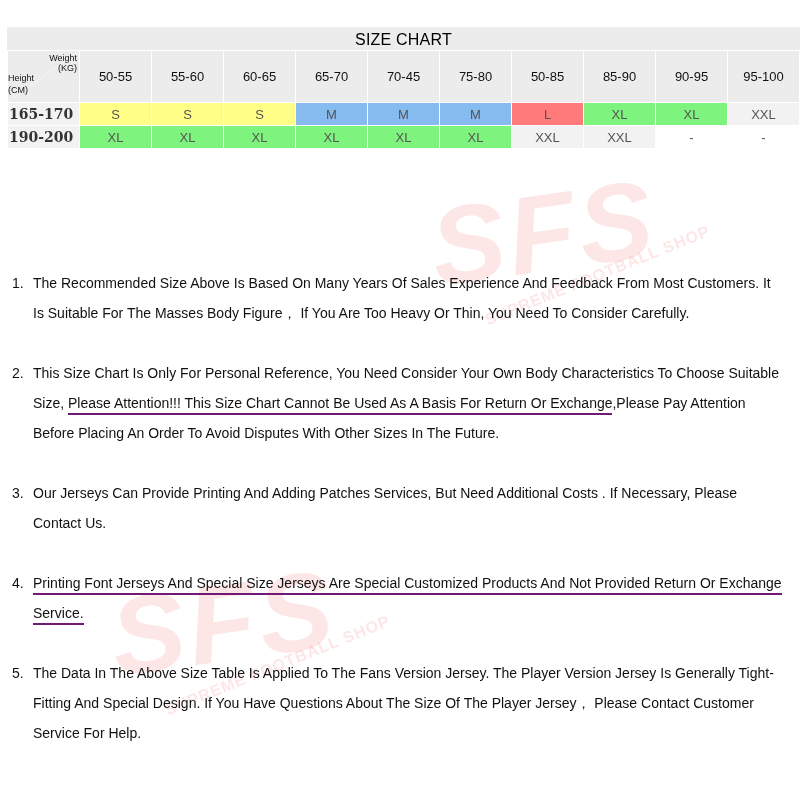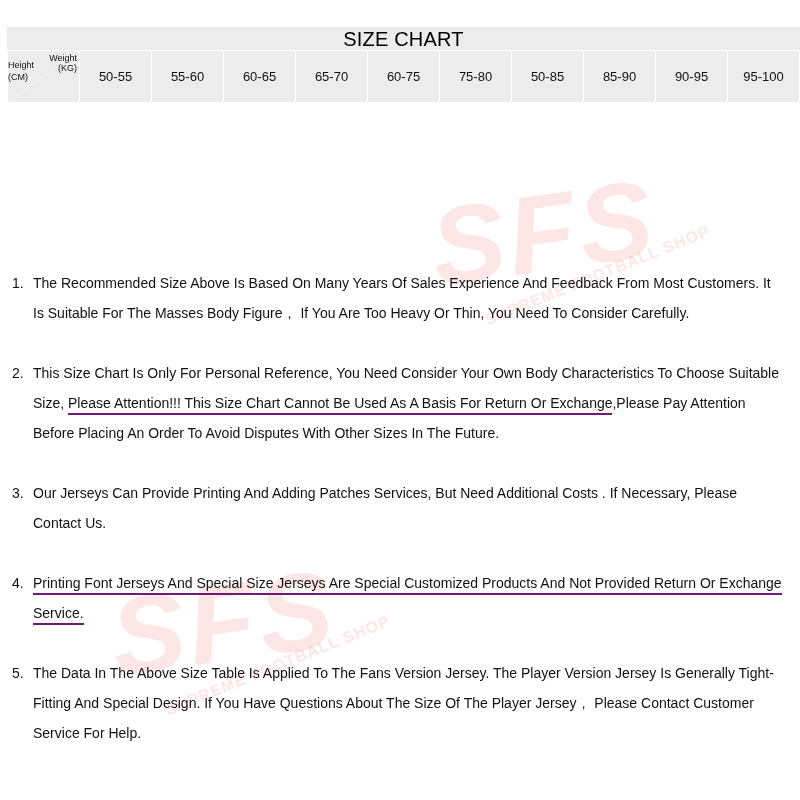--- a/index.html
+++ b/index.html
@@ -3,28 +3,28 @@
 <meta charset="utf-8">
 <style>
   html, body { margin: 0; padding: 0; }
   body {
     width: 800px; height: 800px; background: #ffffff; position: relative; overflow: hidden;
     font-family: "Liberation Sans", sans-serif; color: #111;
   }
   .chart { position: absolute; left: 7px; top: 27px; width: 793px; }
   .title-row {
     height: 23px; background: #ececec; text-align: center;
-    font-size: 20px; line-height: 25px; color: #000; letter-spacing: 0.2px;
+    font-size: 16px; line-height: 25px; color: #000; letter-spacing: 0.2px;
   }
   table { border-collapse: collapse; width: 793px; table-layout: fixed; }
   td, th { border: 1px solid #ffffff; padding: 0; text-align: center; }
   th { background: #ececec; font-weight: normal; font-size: 13px; color: #111; height: 51px; }
   th.corner { position: relative; width: 71px; text-align: left; margin-left: 43px; }
   .corner .w { position: absolute; right: 2px; top: 2px; font-size: 9px; line-height: 10px; text-align: right; }
-  .corner .h { position: absolute; left: 0px; top: 8px; font-size: 9px; line-height: 12px; }
+  .corner .h { position: absolute; left: 0px; top: 21px; font-size: 9px; line-height: 12px; }
   .corner .diag {
     position: absolute; left: 0; top: 0; width: 100%; height: 100%;
     background: linear-gradient(to top right, transparent 49.3%, #f7f7f7 50%, transparent 50.7%);
     transform: scaleY(-1);
   }
   td { height: 22px; font-size: 13px; color: #555; }
   td.rowlabel {
     background: #f2f2f2; color: #333; font-family: "DejaVu Serif", serif; font-weight: bold;
     font-size: 14px; text-align: left; padding-left: 1px;
   }
@@ -70,29 +70,55 @@
           </div>
           <div class="h">
             <span>Height</span><br>
             <span>(CM)</span>
           </div>
         </th>
       <th>50-55</th>
           <th>55-60</th>
           <th>60-65</th>
           <th>65-70</th>
-          <th>60-75</th>
+          <th>70-45</th>
           <th>75-80</th>
           <th>50-85</th>
           <th>85-90</th>
           <th>90-95</th>
           <th>95-100</th>
         </tr>
     </thead>
     <tbody id="table-body">
+        <tr>
+          <td class="rowlabel">165-170</td>
+          <td class="c-S">S</td>
+          <td class="c-S">S</td>
+          <td class="c-S">S</td>
+          <td class="c-M">M</td>
+          <td class="c-M">M</td>
+          <td class="c-M">M</td>
+          <td class="c-L">L</td>
+          <td class="c-XL">XL</td>
+          <td class="c-XL">XL</td>
+          <td class="c-XXL">XXL</td>
+        </tr>
+        <tr>
+          <td class="rowlabel">190-200</td>
+          <td class="c-XL">XL</td>
+          <td class="c-XL">XL</td>
+          <td class="c-XL">XL</td>
+          <td class="c-XL">XL</td>
+          <td class="c-XL">XL</td>
+          <td class="c-XL">XL</td>
+          <td class="c-XXL">XXL</td>
+          <td class="c-XXL">XXL</td>
+          <td class="c-dash">-</td>
+          <td class="c-dash">-</td>
+        </tr>
       </tbody>
   </table>
 </div>
 
 <div class="notes" id="notes">
     <div class="note" style="top: 0px;">
       <span class="num">1.</span>
       <span class="txt"><span>The Recommended Size Above Is Based On Many Years Of Sales Experience And Feedback From Most Customers. It Is Suitable For The Masses Body Figure， If You Are Too Heavy Or Thin, You Need To Consider Carefully.</span></span>
     </div>
     <div class="note" style="top: 90px;">

